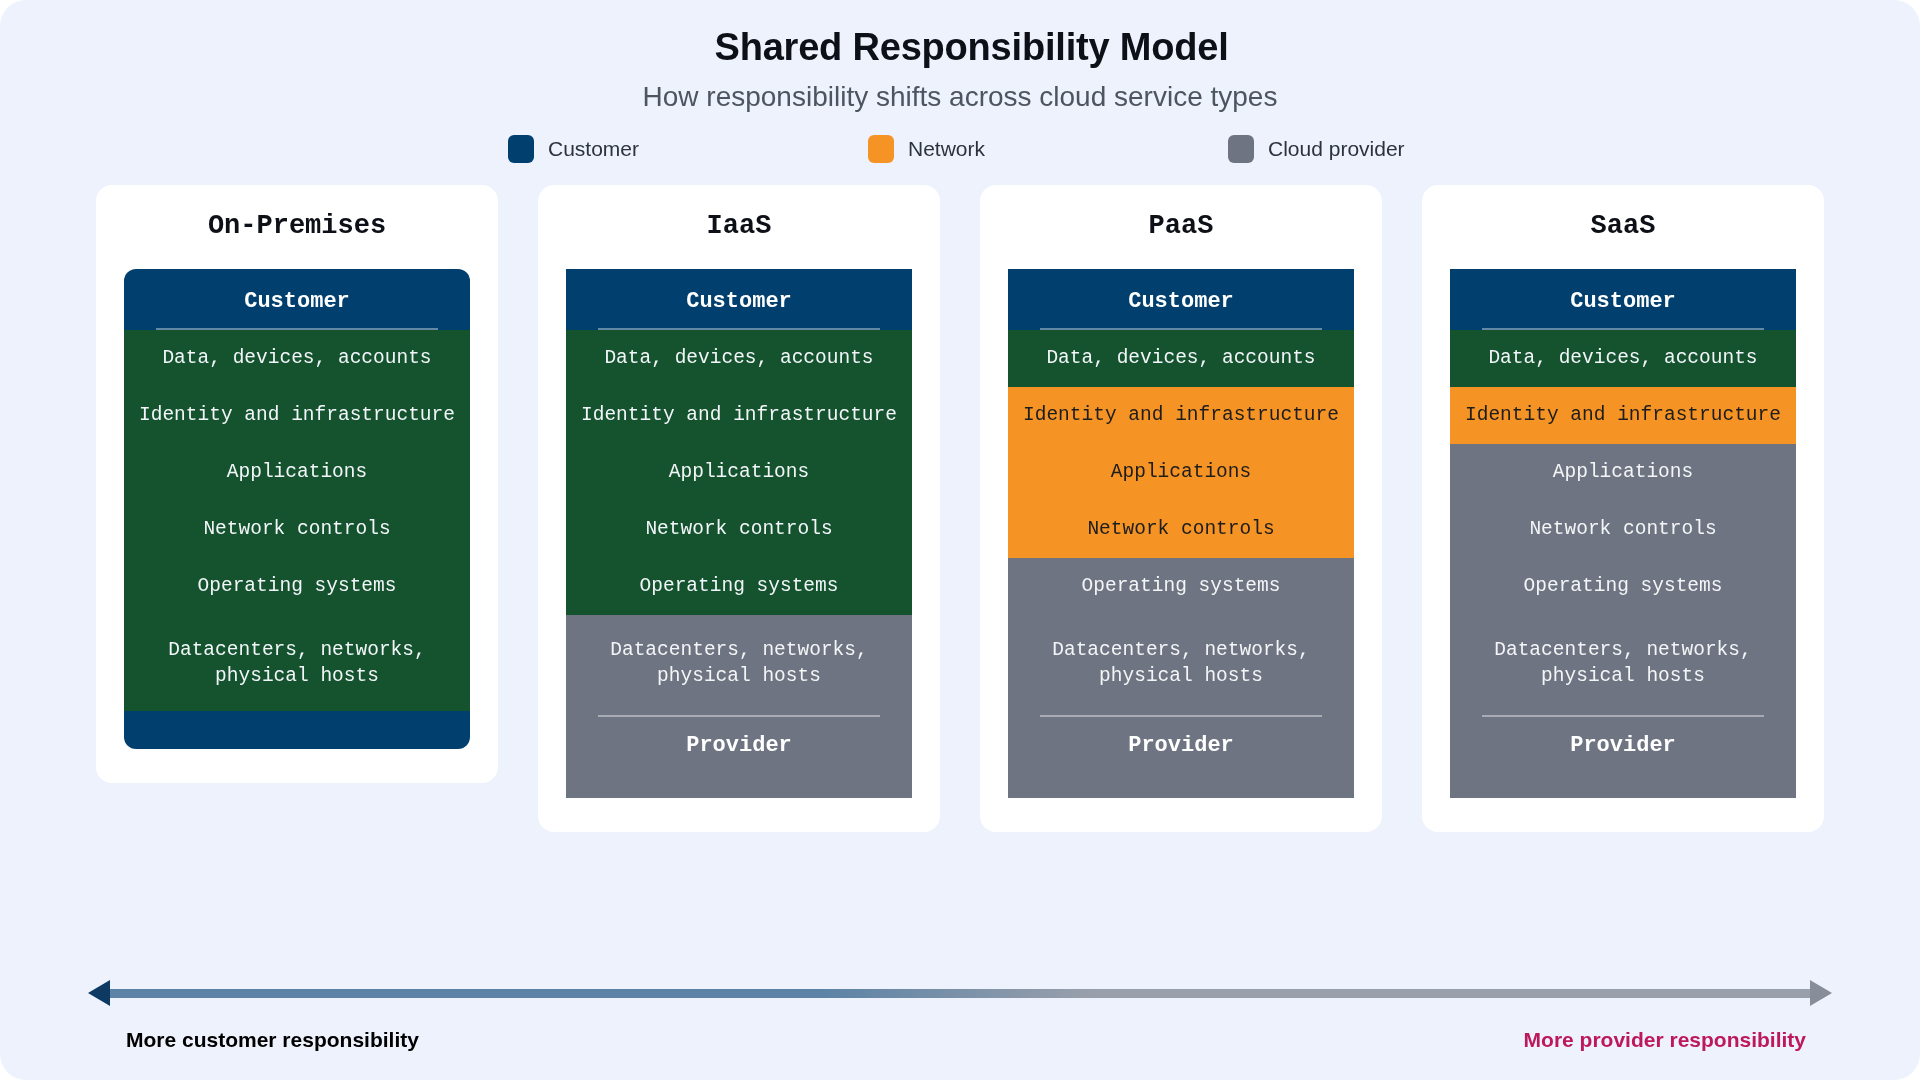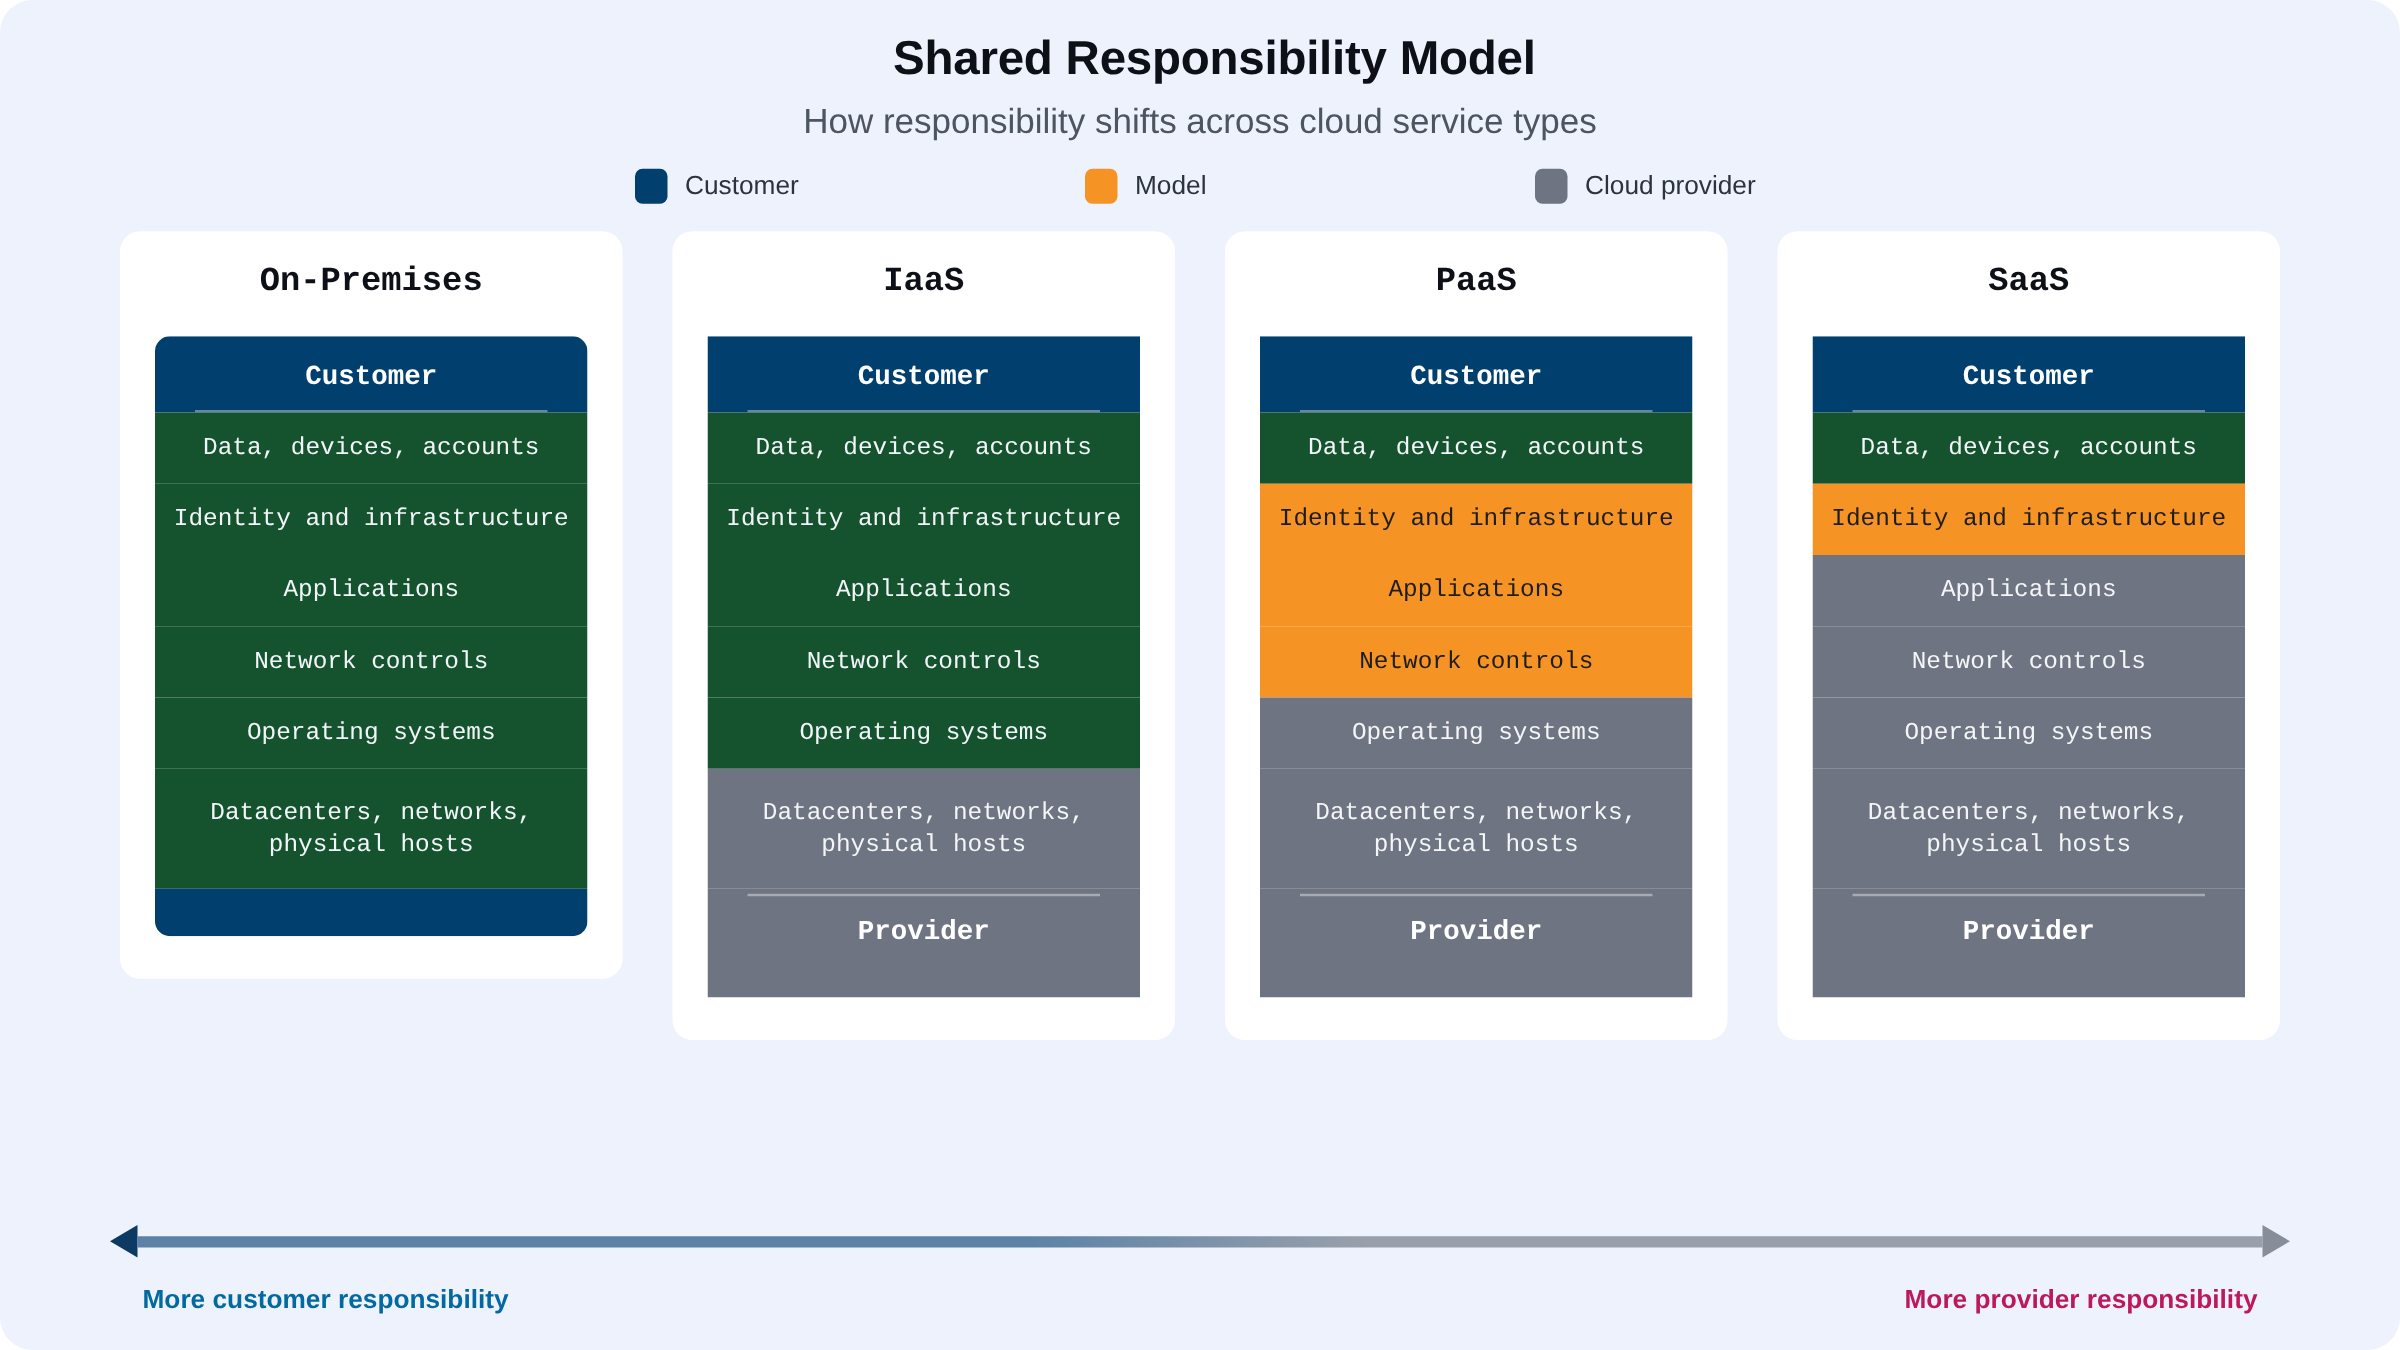--- a/index.html
+++ b/index.html
@@ -191,41 +191,41 @@
     margin-top: 24px;
     display: flex;
     justify-content: space-between;
     padding: 0 26px;
   }
 
   .footer-label {
     font-size: 21px;
     font-weight: bold;
   }
-  #footer-label-left  { color: #0369a1; }
+  #footer-label-left  { color: #000000; margin-left: 12px; }
   #footer-label-right { color: #be185d; }
 </style>
 </head>
 <body>
 
 <div id="frame">
 
   <div id="header">
     <div id="title">Shared Responsibility Model</div>
     <div id="subtitle">How responsibility shifts across cloud service types</div>
   </div>
 
   <div id="legend">
       <div class="legend-item">
         <span class="legend-swatch" style="background: rgb(0, 63, 110);"></span>
         <span class="legend-label">Customer</span>
       </div>
       <div class="legend-item">
         <span class="legend-swatch" style="background: rgb(245, 147, 36);"></span>
-        <span class="legend-label">Model</span>
+        <span class="legend-label">Network</span>
       </div>
       <div class="legend-item">
         <span class="legend-swatch" style="background: rgb(110, 116, 129);"></span>
         <span class="legend-label">Cloud provider</span>
       </div>
     </div>
 
   <div id="cards">
       <div class="card">
         <div class="card-title">On-Premises</div>

